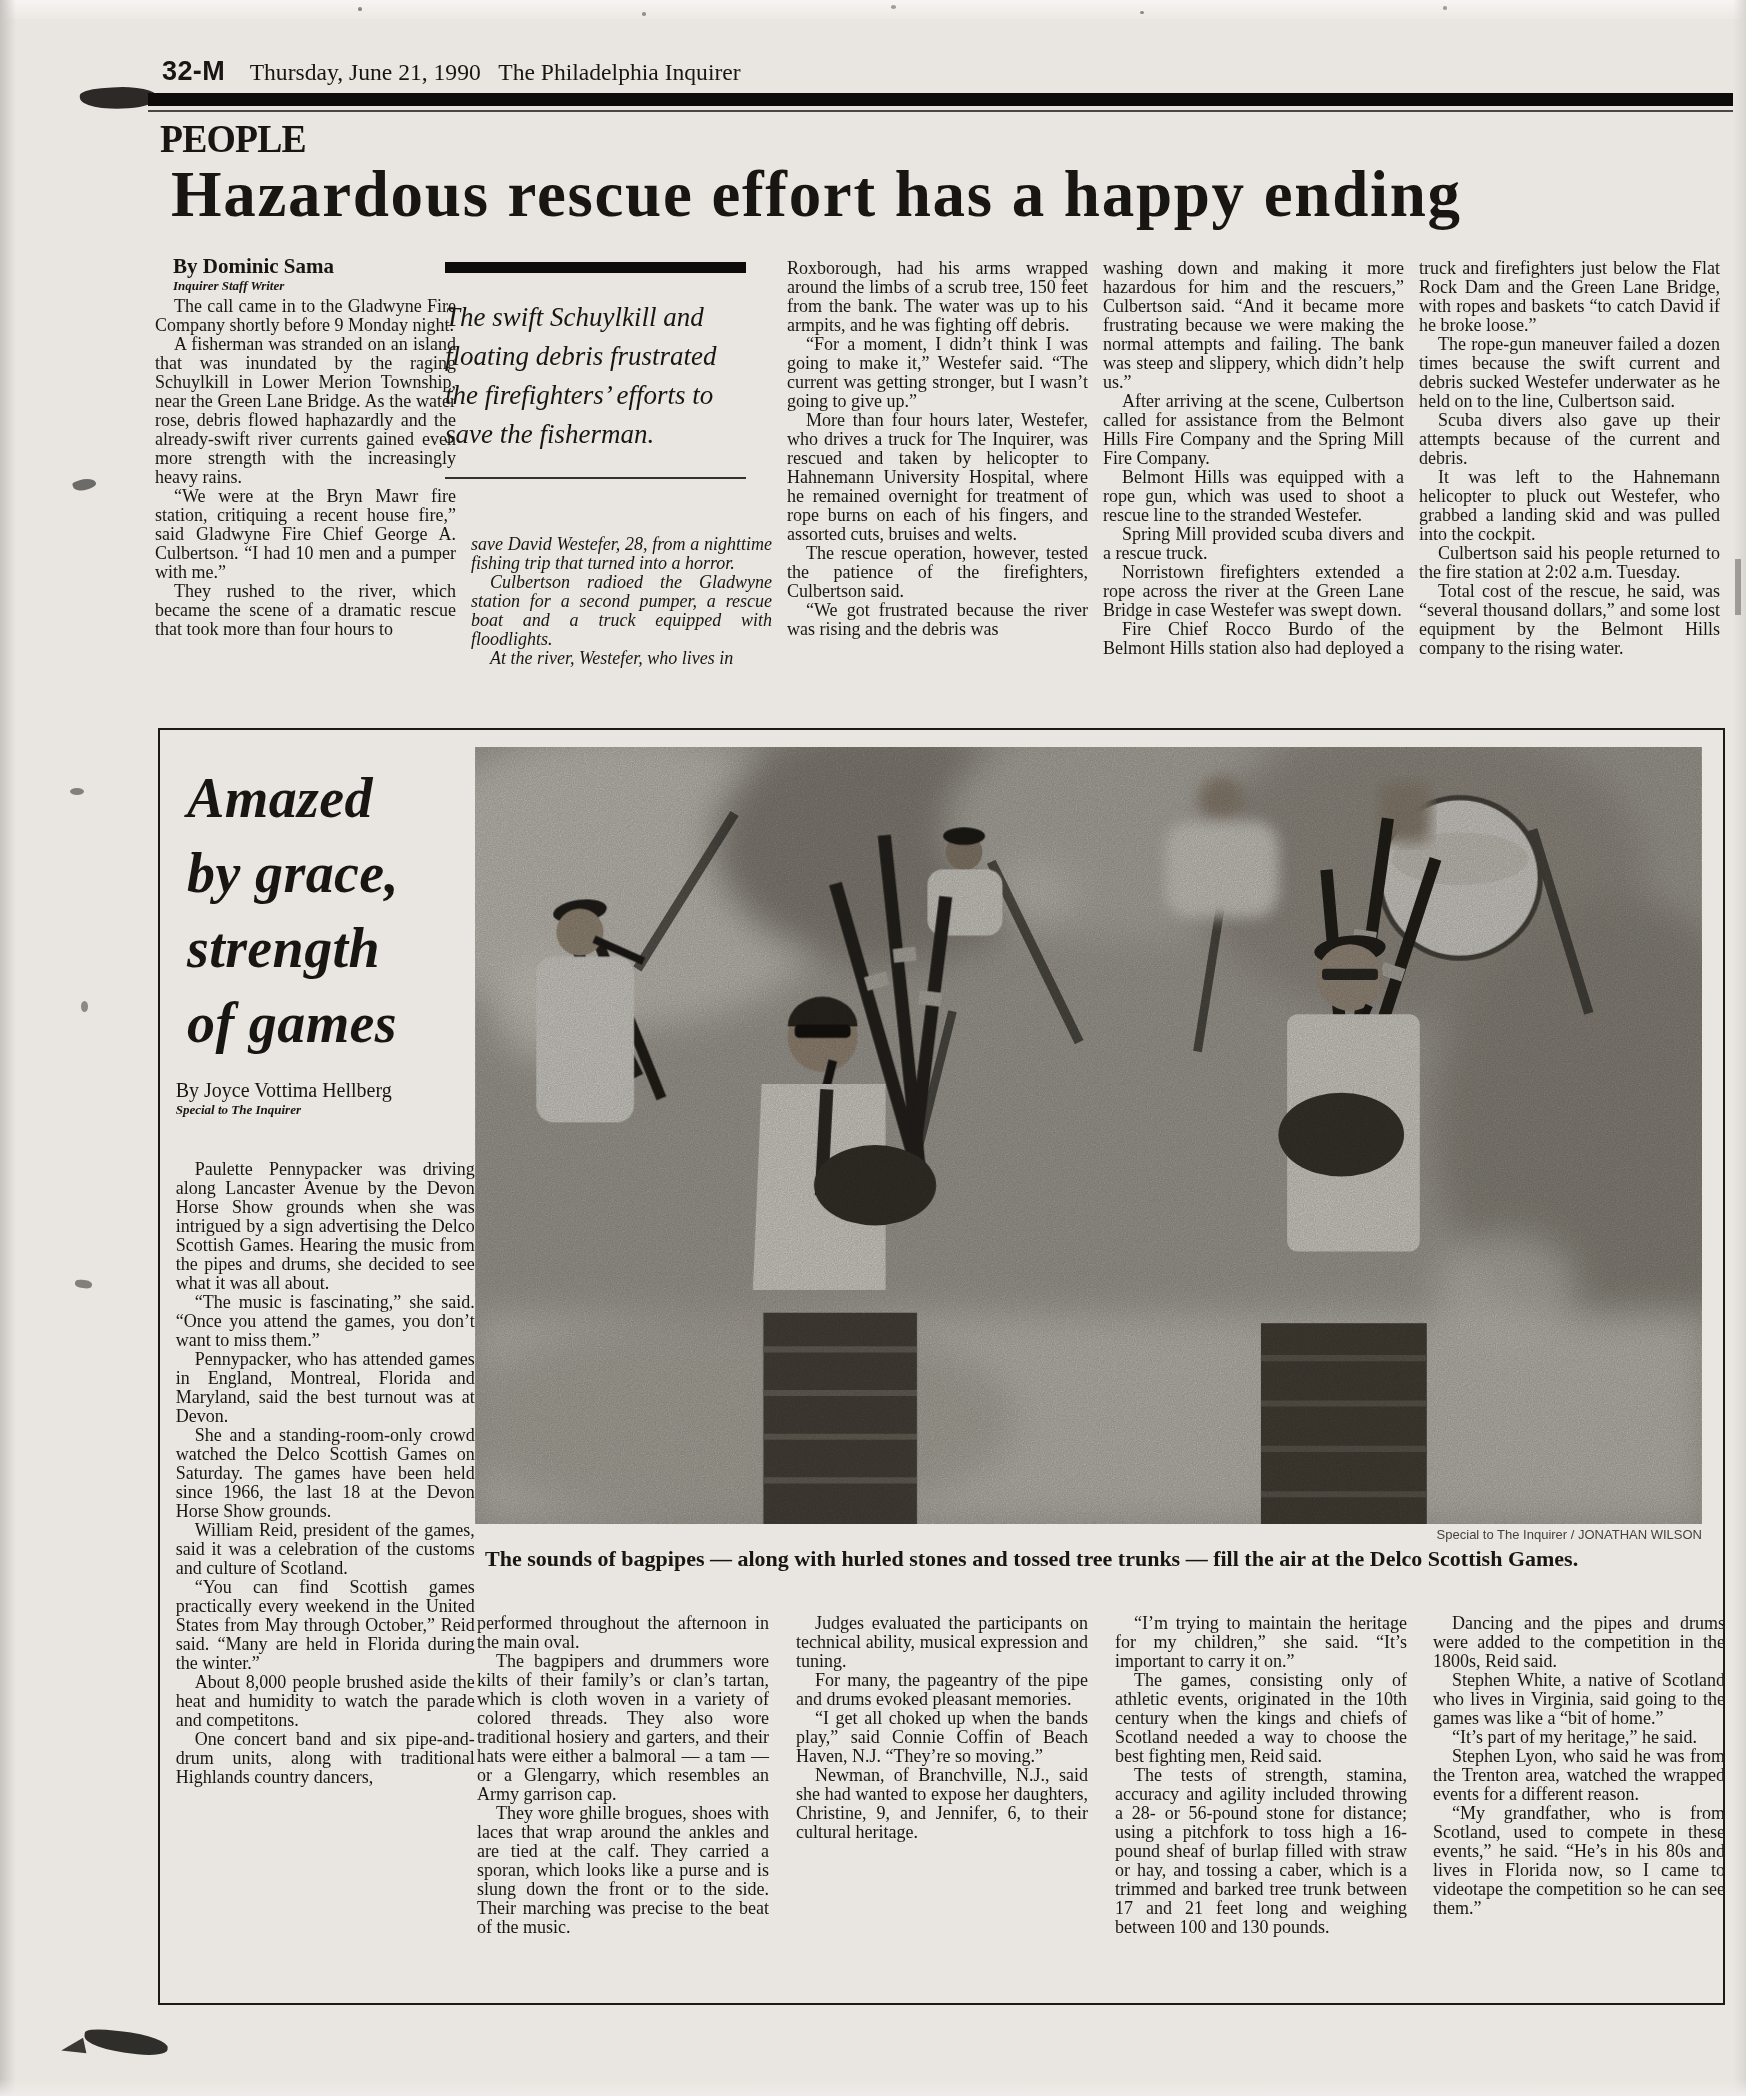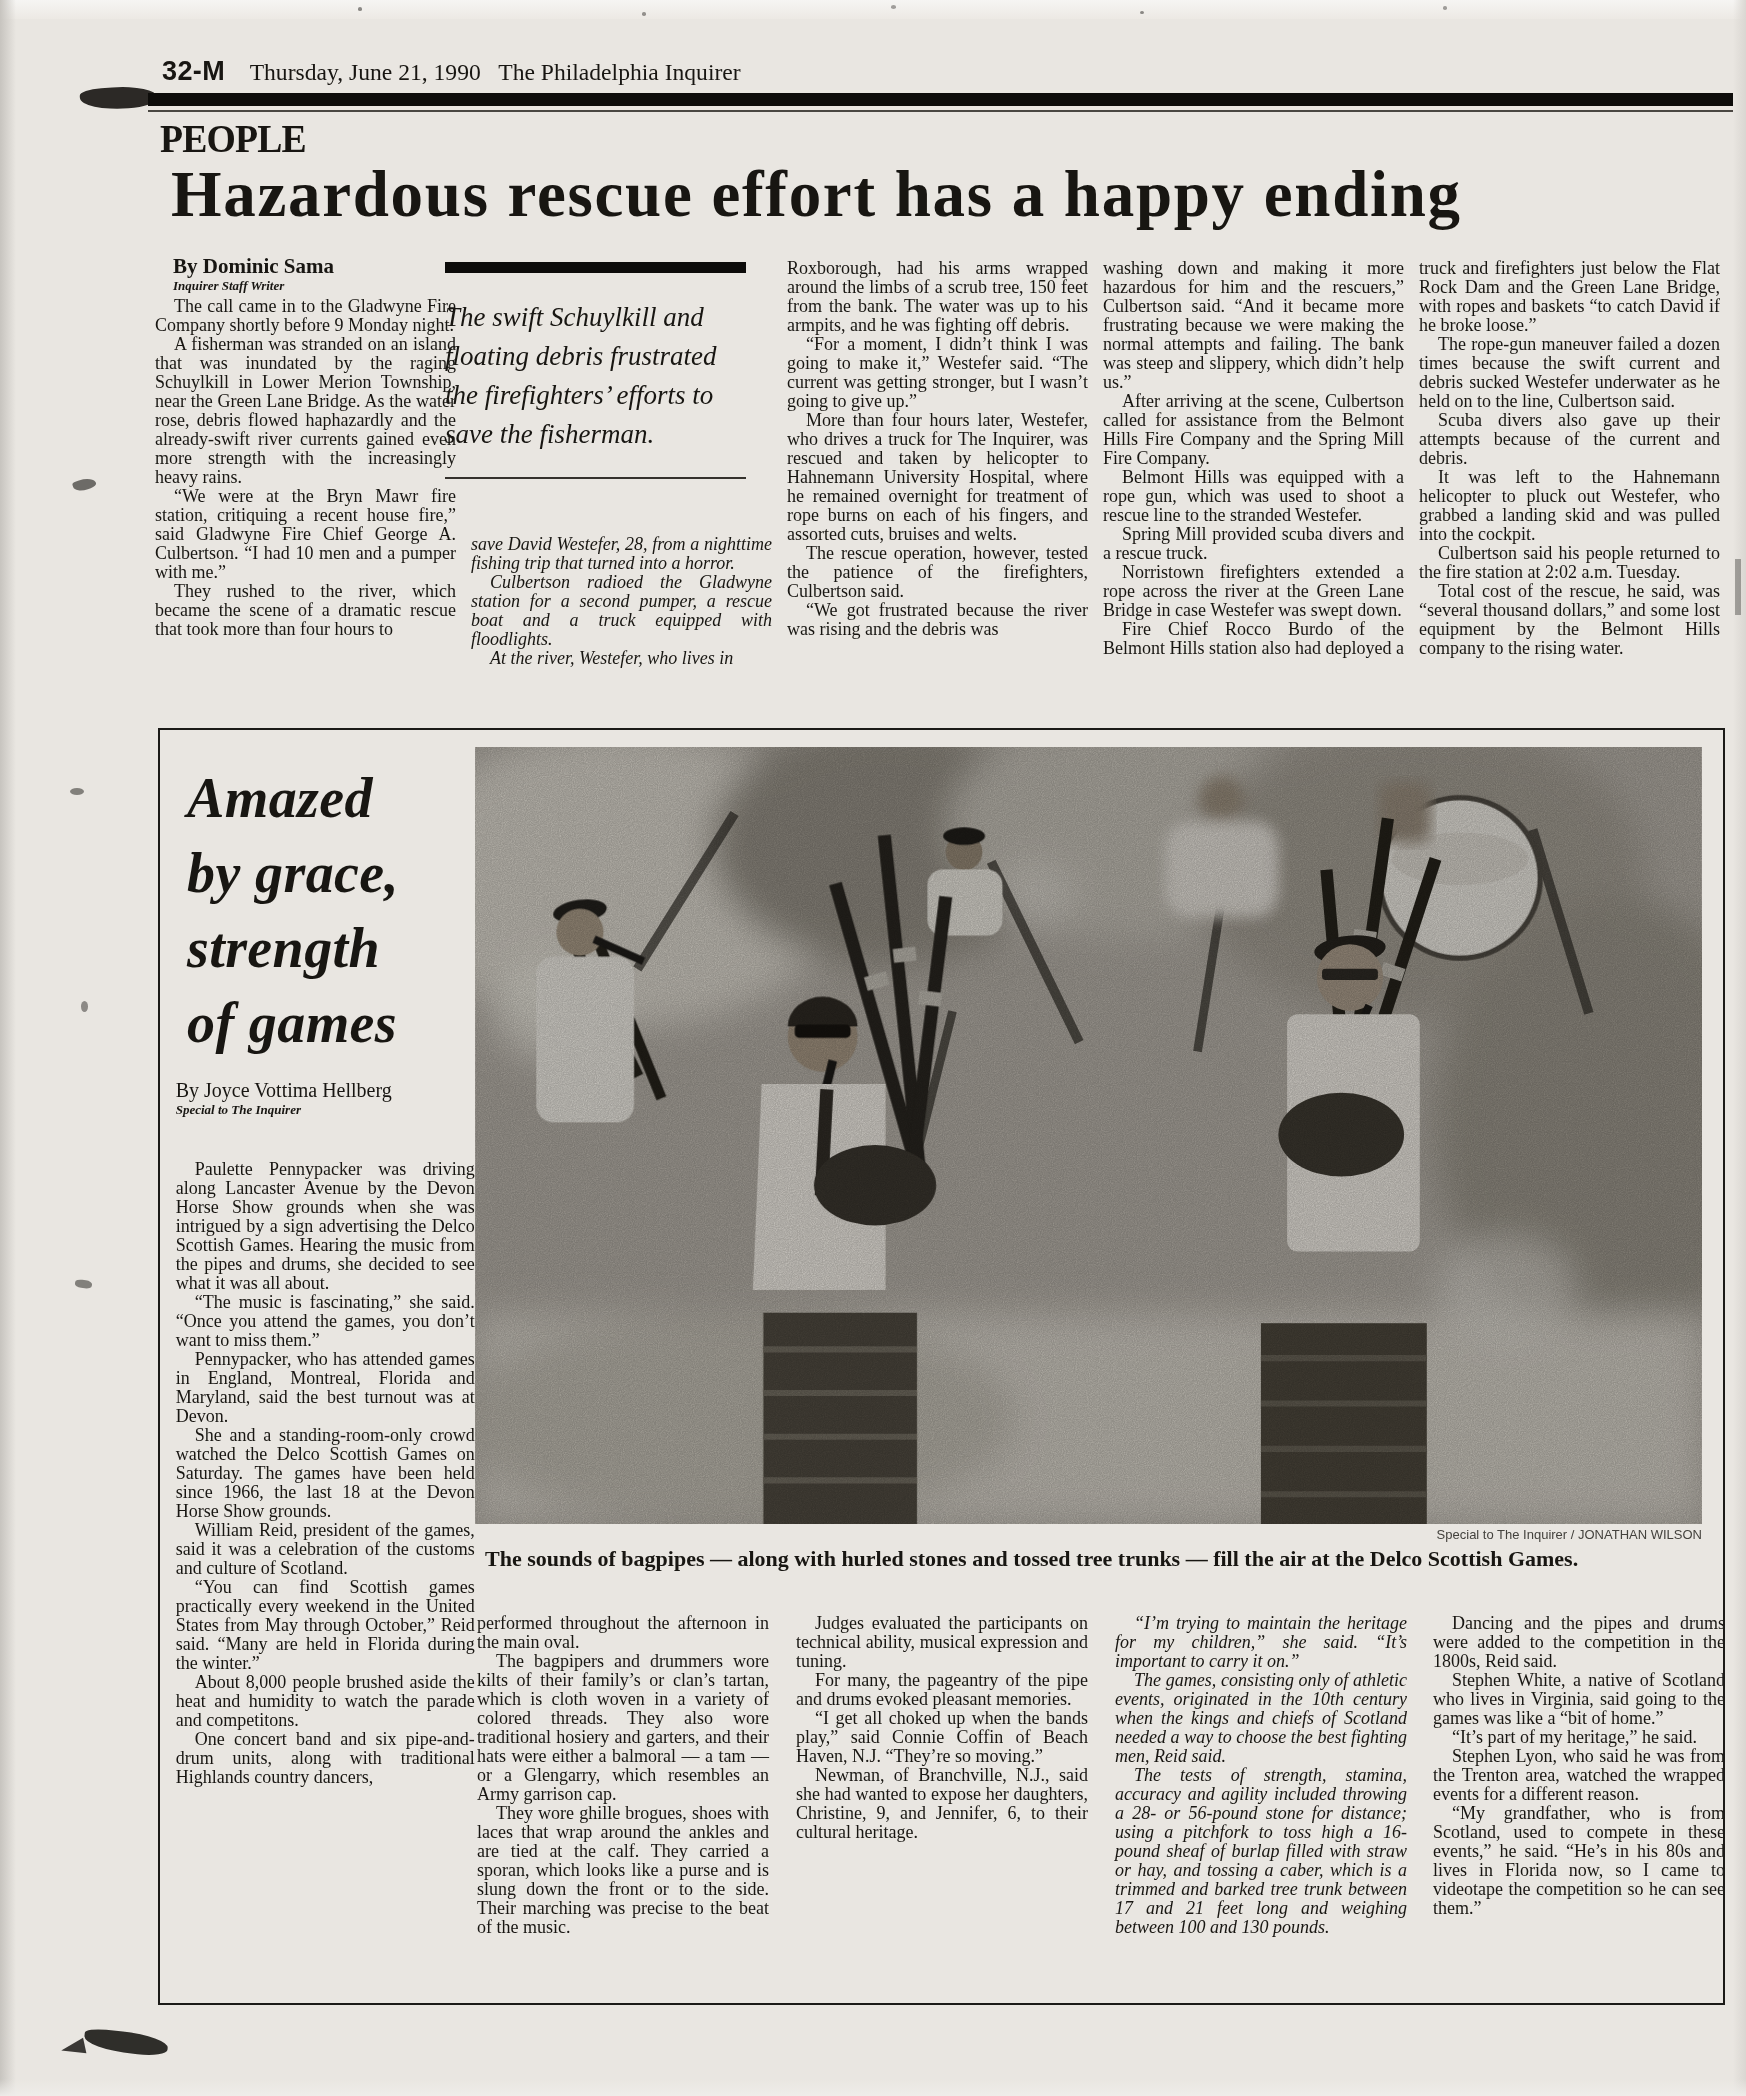--- a/index.html
+++ b/index.html
@@ -44,21 +44,21 @@
   .games-box{position:absolute;left:158px;top:728px;width:1563px;height:1273px;border:2.6px solid #1b1a17;overflow:hidden;}
   .games-headline{position:absolute;left:27px;top:31px;font-style:italic;font-weight:700;font-size:56px;line-height:75px;letter-spacing:0.4px;}
   .byline2{position:absolute;left:15.7px;top:349px;}
   #g-left{position:absolute;left:15.7px;top:398px;width:299px;}
   .photo-wrap{position:absolute;left:315px;top:16.6px;width:1227px;height:777px;}
   .photo-credit{position:absolute;left:315px;top:797px;width:1227px;text-align:right;font-family:"Liberation Sans",sans-serif;font-size:13px;color:#44423d;}
   .photo-caption{position:absolute;left:325px;top:816px;width:1219px;font-size:22px;font-weight:700;text-align:left;}
   .bcol{width:292px;top:852px;}
   #g-colA{left:317px;}
   #g-colB{left:636px;}
-  #g-colC{left:955px;font-style:italic;}
+  #g-colC{left:955px;}
   #g-colD{left:1273px;}
   .games-box .acol{position:absolute;margin-top:32px;}
 </style>
 </head>
 <body>
 
 <div class="edge-top"></div>
 <div class="edge-left"></div>
 <div class="edge-right"></div>
 <div class="edge-bottom"></div>

